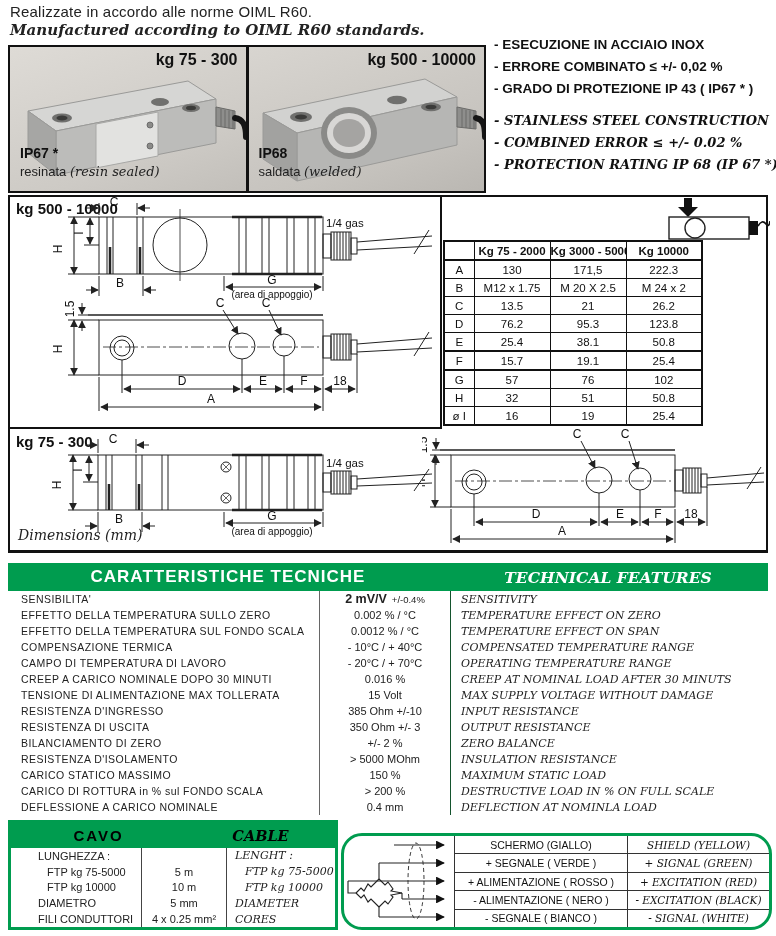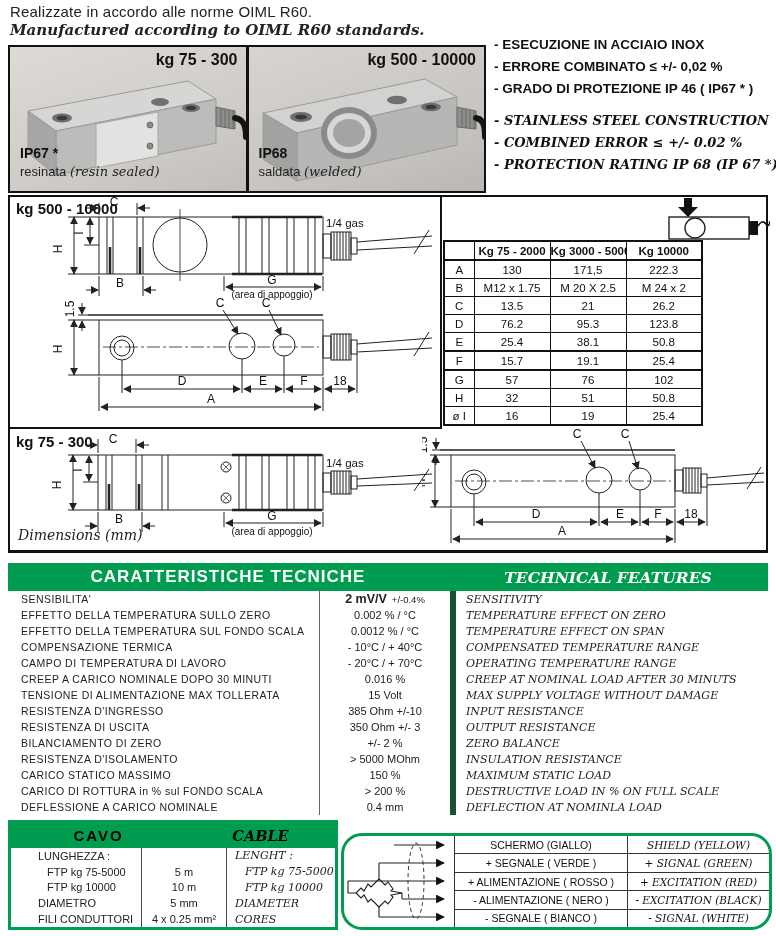--- a/index.html
+++ b/index.html
@@ -49,21 +49,21 @@
   .dimtable tbody tr:nth-child(5) td,.dimtable tbody tr:nth-child(6) td{border-bottom-width:2px;}
 
   
   .specbar{left:8px;top:563px;width:760px;height:28px;display:flex;align-items:center;}
   .st-it{width:440px;text-align:center;color:#fff;font-size:17px;font-weight:bold;letter-spacing:1px;}
   .st-en{flex:1;text-align:center;color:#fff;font-size:15.5px;font-weight:bold;}
   .specrows{left:8px;top:591px;width:760px;}
   .spec-row{display:flex;height:16px;align-items:center;}
   .sc1{width:312px;padding-left:13px;box-sizing:border-box;border-right:1px solid #666;font-size:10.5px;
        letter-spacing:.45px;color:#222;white-space:nowrap;height:100%;display:flex;align-items:center;}
-  .sc2{width:130px;text-align:center;border-right:6px solid #14532d;font-size:11px;color:#222;height:100%;
+  .sc2{width:130px;text-align:center;border-right:1px solid #14532d;font-size:11px;color:#222;height:100%;
        display:flex;align-items:center;justify-content:center;white-space:nowrap;}
   .sc3{flex:1;padding-left:10px;font-size:11px;color:#222;white-space:nowrap;}
   .spec-row:first-child .v1{font-weight:bold;font-size:12.5px;}
   .v2{font-size:9.5px;margin-left:5px;}
   .v2:empty{display:none;}
 
   
   .cavobox{left:8px;top:820px;width:330px;height:110px;border:3px solid;box-sizing:border-box;background:#fff;}
   .cavohdr{height:25px;display:flex;align-items:center;color:#000000;}
   .ch-it{width:175px;text-align:center;font-size:15px;font-weight:bold;letter-spacing:2px;}
@@ -135,21 +135,21 @@
       </svg>
       <div class="ph-range">kg 500 - 10000</div>
       <div class="ph-ip">IP68</div>
       <div class="ph-desc"><span>saldata </span><span class="ser">(welded)</span></div>
     </div>
   </div>
 
   <div class="abs bullets">
     <div class="b-it">- ESECUZIONE IN ACCIAIO INOX</div>
     <div class="b-it">- ERRORE COMBINATO ≤ +/- 0,02 %</div>
-    <div class="b-it">- GRADO DI PROTEZIONE  IP 46  ( IP67 * )</div>
+    <div class="b-it">- GRADO DI PROTEZIONE  IP 43  ( IP67 * )</div>
     <div class="b-gap"></div>
     <div class="b-en ser">- STAINLESS STEEL CONSTRUCTION</div>
     <div class="b-en ser">- COMBINED ERROR  ≤ +/- 0.02 %</div>
     <div class="b-en ser">- PROTECTION RATING IP 68  (IP 67 *)</div>
   </div>
 
   <div class="abs drawbox">
     <div class="vdiv"></div>
     <div class="hdiv"></div>
 

